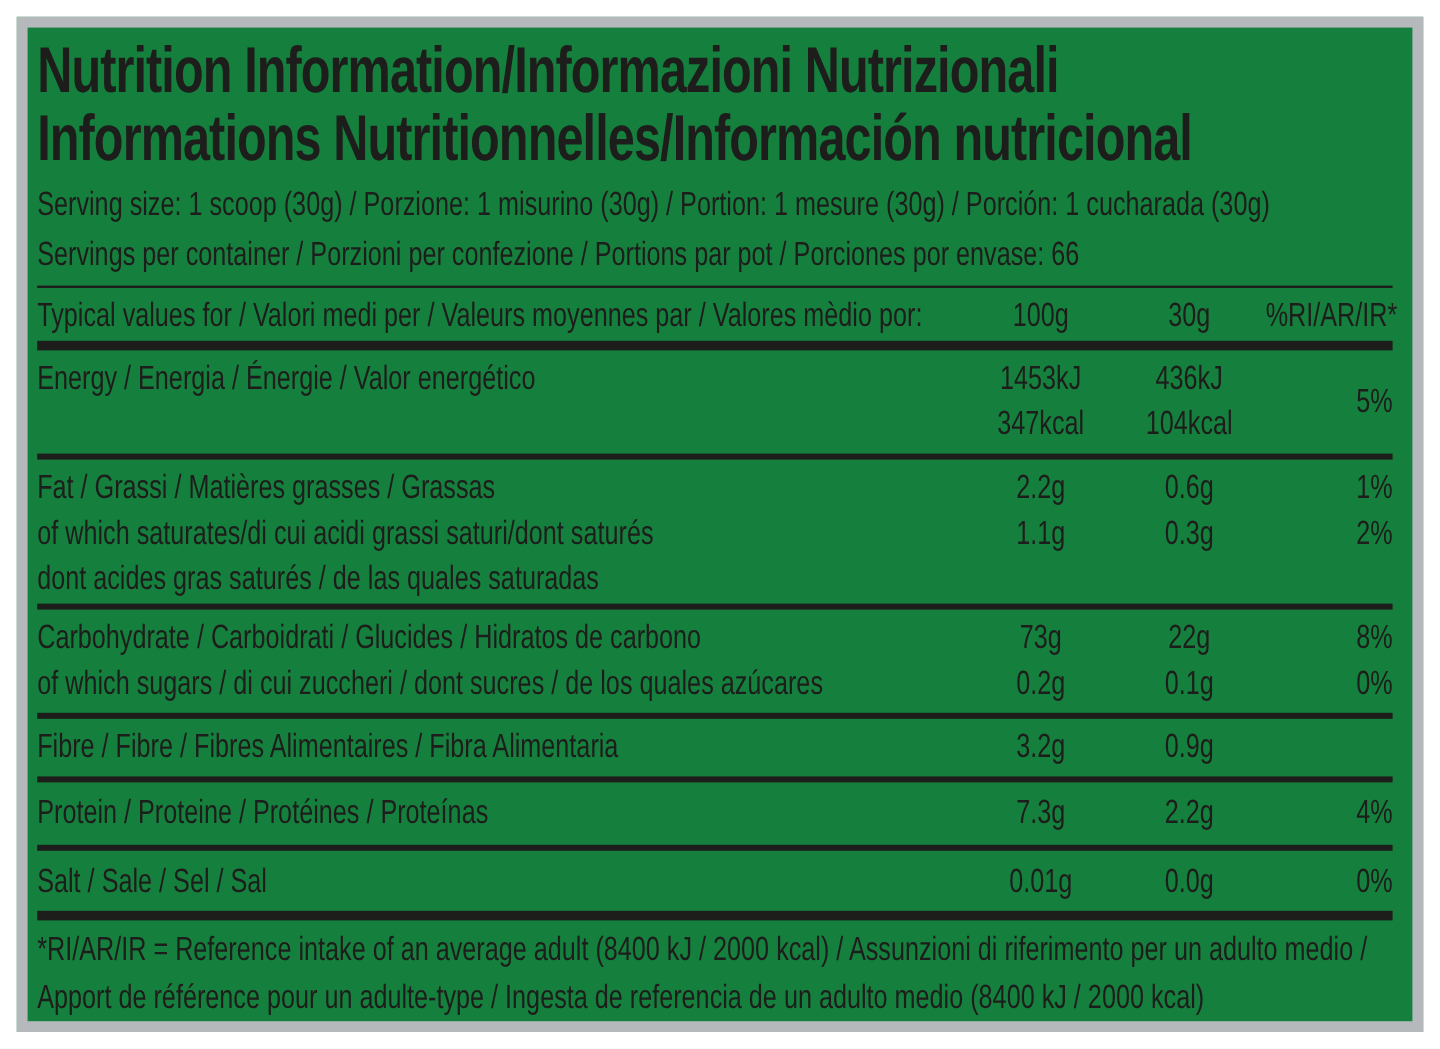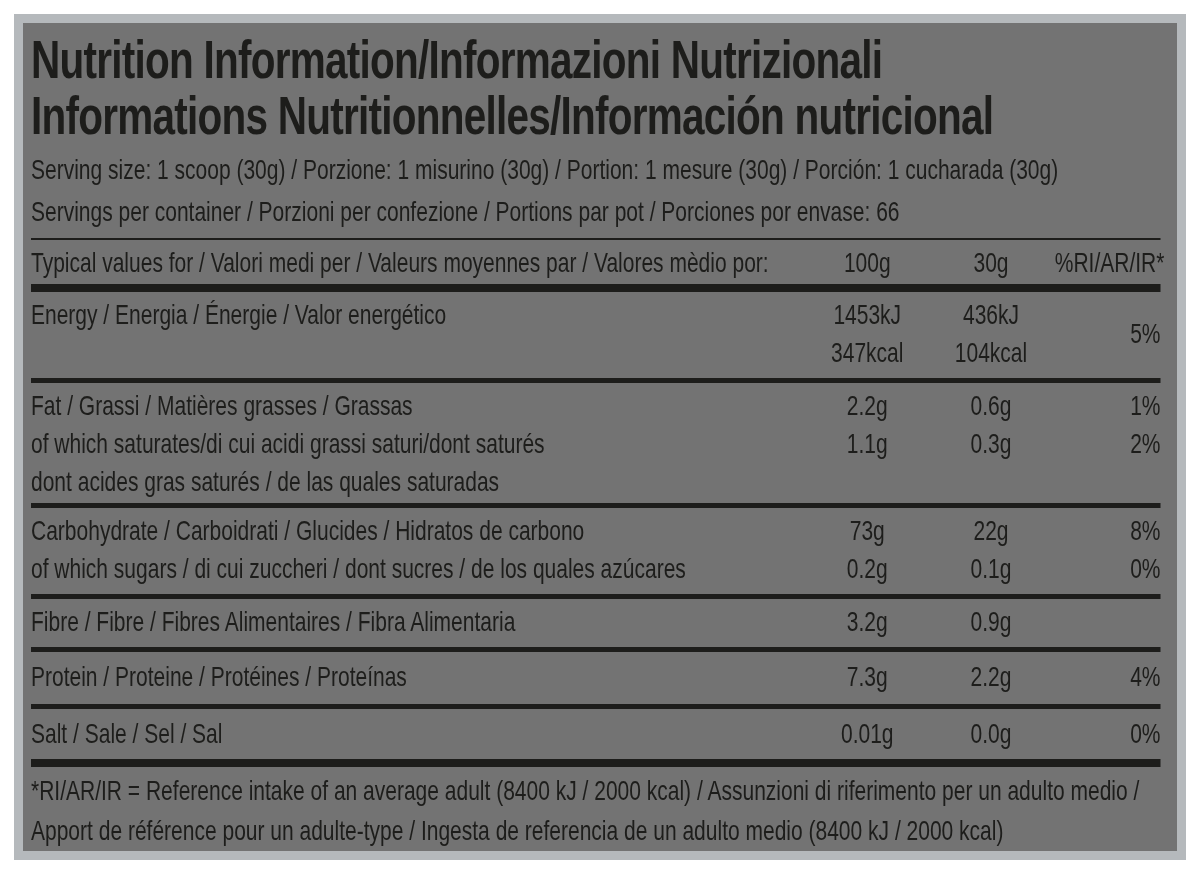--- a/index.html
+++ b/index.html
@@ -8,21 +8,21 @@
     background:#ffffff;
     overflow:hidden;
     font-family:"Liberation Sans","DejaVu Sans",sans-serif;
     color:#1d1d1b;
   }
   .frame{
     box-sizing:border-box;
     margin:14px;
     width:1172px; height:846px;
     border:9px solid #b5b9bc;
-    background:#737373;
+    background:#15803d;
     padding:4px 8px 0 8px;
     overflow:hidden;
   }
   
   .inner{
     width:1506px;
     transform:scaleX(0.75);
     transform-origin:0 0;
   }
   .title-line{

